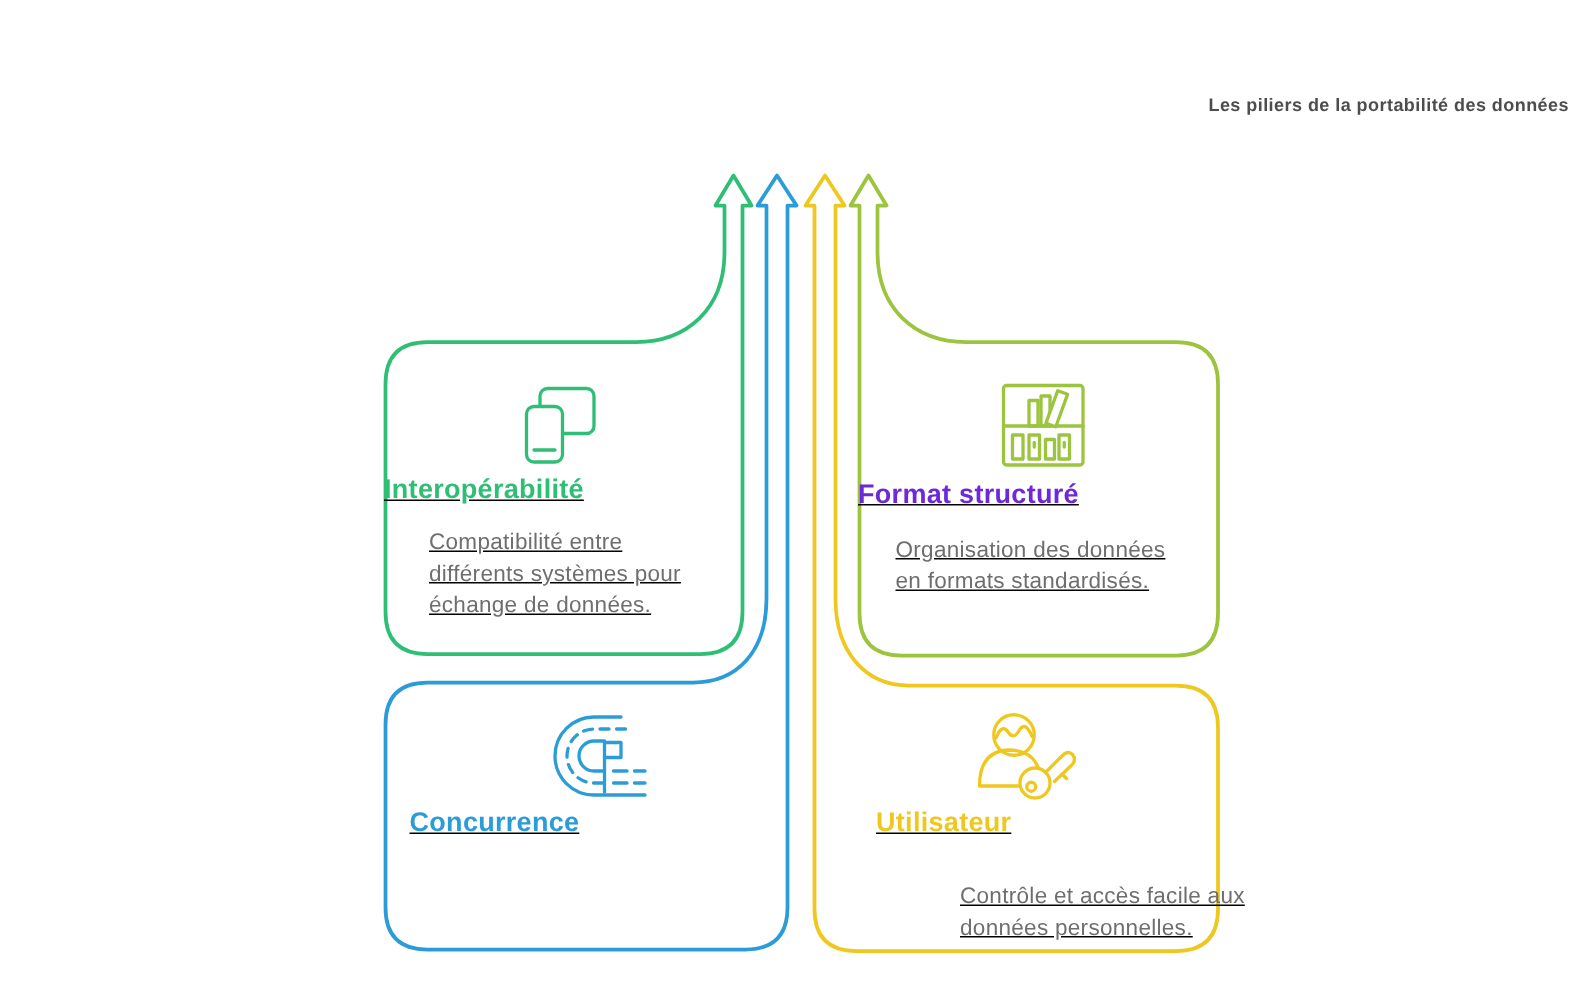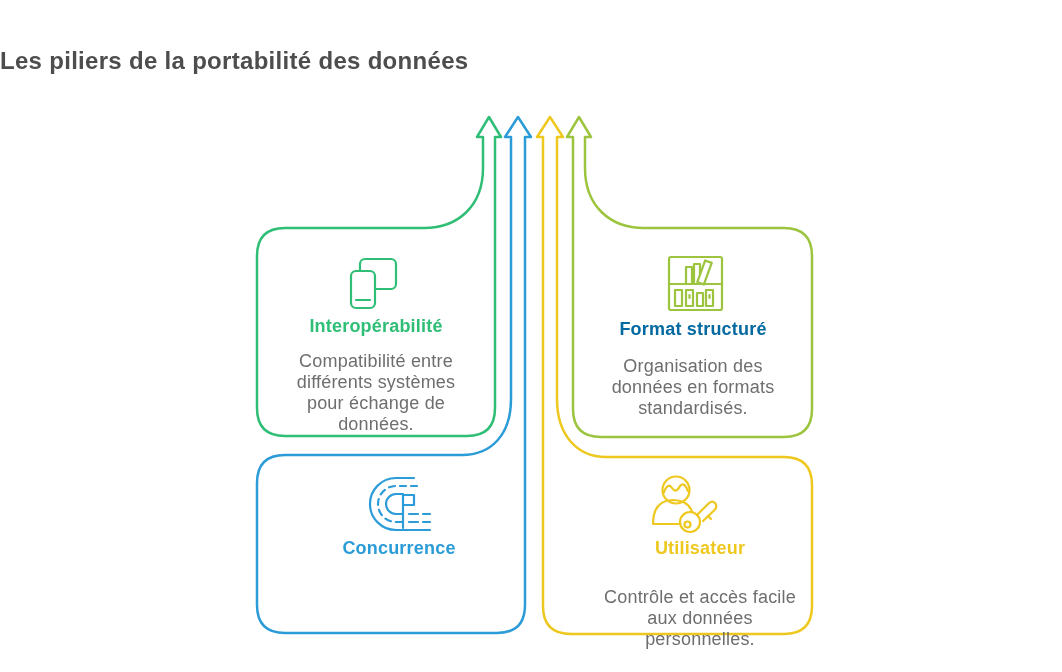--- a/index.html
+++ b/index.html
@@ -1,34 +1,34 @@
 <!DOCTYPE html>
 <html style="--c-title_text: #4d4d4d; --c-body_text: #6e6e6e; --c-green: #2fbe75; --c-olive: #9cc43e; --c-blue: #2b9cd8; --c-yellow: #eec81f;"><head>
 <meta charset="utf-8">
 <style>
   html,body{margin:0;padding:0;background:#fff;}
   body{width:1062px;height:672px;overflow:hidden;font-family:"Liberation Sans",sans-serif;}
   .stage{position:relative;width:1062px;height:672px;background:#fff;}
   .stage svg{position:absolute;left:0;top:0;}
   .page-title{
-    position:absolute;left:0;right:0;top:47px;margin:0;
-    text-align:left;font-size:24px;font-weight:700;letter-spacing:.3px;
+    position:absolute;left:0;right:0;top:47px;margin:16px;
+    text-align:right;font-size:12px;font-weight:700;letter-spacing:.3px;
     color:var(--c-title_text,#4d4d4d);
   }
-  .card{position:absolute;text-align:center;}
+  .card{position:absolute;text-decoration:underline;}
   .card h2{margin:0;font-size:18px;font-weight:700;letter-spacing:.2px;}
-  .card p{margin:14px auto 0;font-size:18px;line-height:21px;letter-spacing:.2px;
+  .card p{margin:14px auto 0;font-size:15px;line-height:21px;letter-spacing:.2px;
           color:var(--c-body_text,#6e6e6e);}
   .card-interop{left:256px;width:240px;top:316px;}
   .card-interop p{width:180px;}
   .card-format{left:572px;width:242px;top:319px;}
   .card-format p{width:192px;margin-top:16px;}
   .card-concurrence{left:257px;width:268px;top:538px;}
   .card-concurrence p{width:198px;}
-  .card-utilisateur{left:543px;width:314px;top:538px;}
+  .card-utilisateur{left:543px;width:314px;top:538px;padding-left:41px;}
   .card-utilisateur p{width:202px;margin-top:28px;}
   .ol{fill:none;stroke-width:2.5;stroke-linejoin:round;stroke-linecap:round;}
   .ic{fill:none;stroke-width:2.2;stroke-linejoin:round;stroke-linecap:round;}
   .s-green{stroke:var(--c-green,#2fbe75);}
   .s-olive{stroke:var(--c-olive,#9cc43e);}
   .s-blue{stroke:var(--c-blue,#2b9cd8);}
   .s-yellow{stroke:var(--c-yellow,#eec81f);}
   .wfill{fill:#fff;}
 </style>
 </head>
@@ -108,21 +108,21 @@
       <line x1="708" y1="516" x2="711" y2="519"></line>
     </g>
   </svg>
 
   <div class="card card-interop">
     <h2 style="color: rgb(47, 190, 117);">Interopérabilité</h2>
     <p>Compatibilité entre différents systèmes pour échange de données.</p>
   </div>
 
   <div class="card card-format">
-    <h2 style="color: #0369a1;">Format structuré</h2>
+    <h2 style="color: #6d28d9;">Format structuré</h2>
     <p>Organisation des données en formats standardisés.</p>
   </div>
 
   <div class="card card-concurrence">
     <h2 style="color: rgb(43, 156, 216); margin-left: 16px;">Concurrence</h2>
   </div>
 
   <div class="card card-utilisateur">
     <h2 style="color: rgb(238, 200, 31);">Utilisateur</h2>
     <p>Contrôle et accès facile aux données personnelles.</p>

